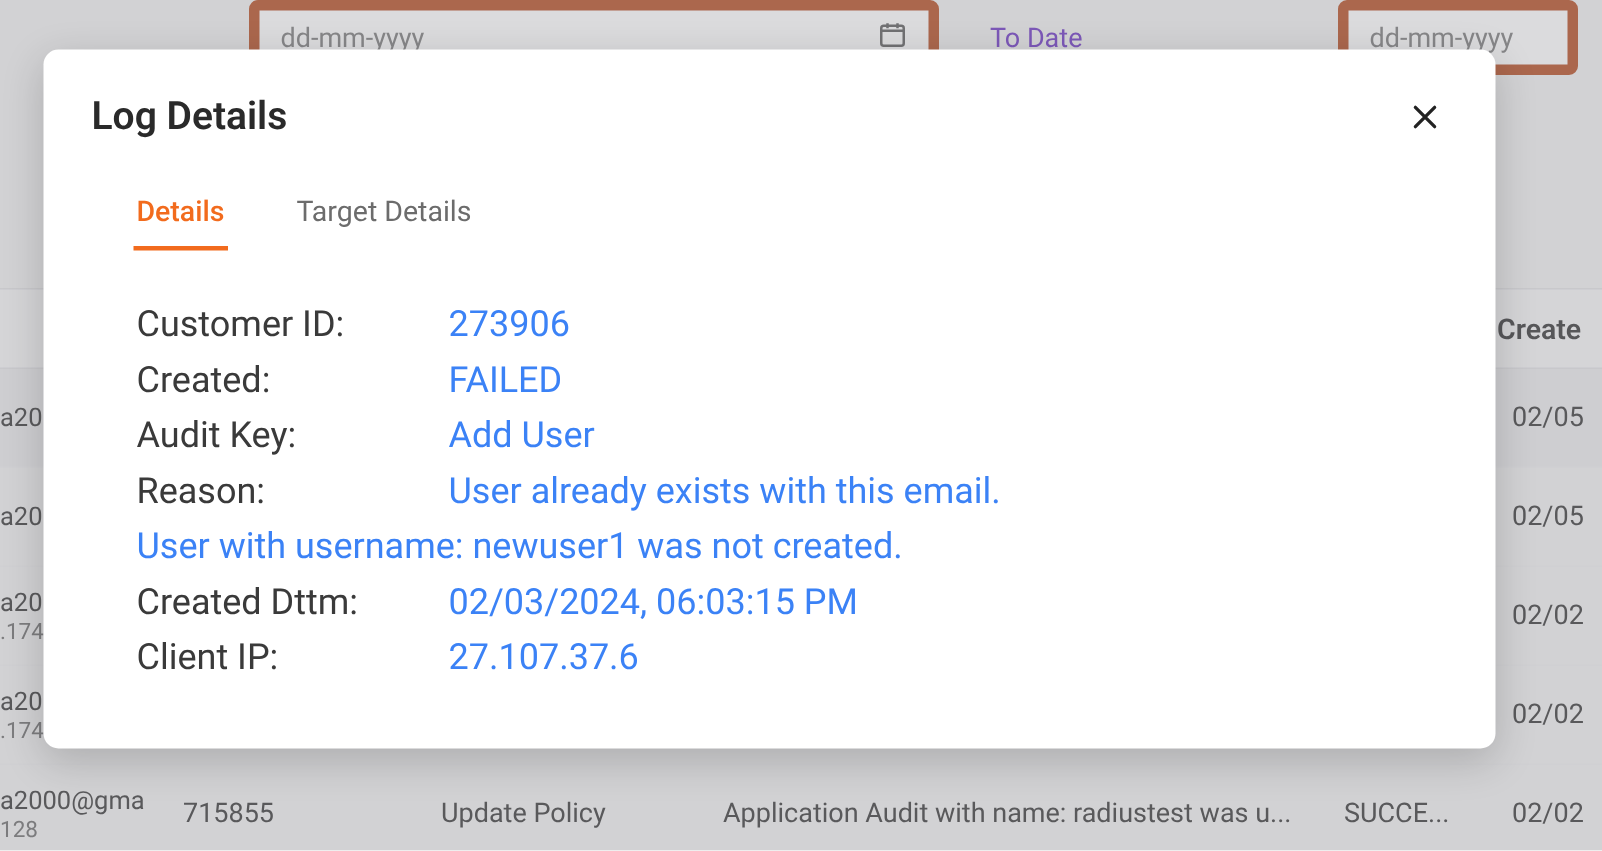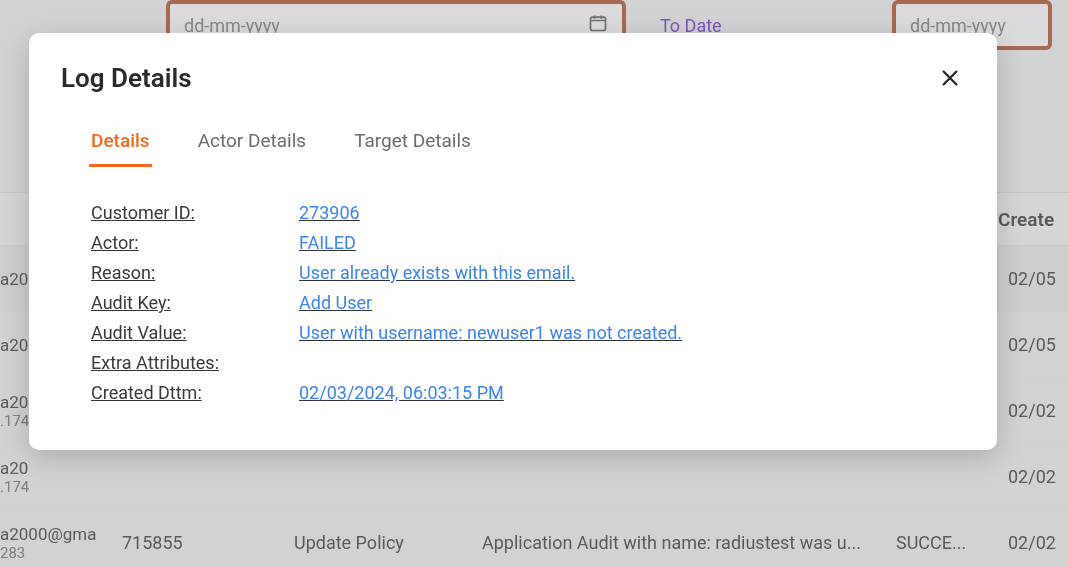--- a/index.html
+++ b/index.html
@@ -27,21 +27,21 @@
       gap: 24px;
       padding: 0 16px 12px 16px;
       align-items: center;
     }
 
     .bg-date-input {
       display: flex;
       align-items: center;
       justify-content: space-between;
       background: #fff;
-      border: 4px solid #c2410c;
+      border: 7px solid #c2410c;
       border-radius: 6px;
       padding: 10px 14px;
       width: 460px;
       height: 50px;
       font-size: 18px;
       color: #777;
     }
     .bg-date-input.right { width: 160px; }
     .bg-date-input .cal { font-size: 18px; }
 
@@ -148,22 +148,21 @@
     }
     .tabs-indent { padding-left: 28px; }
 
     .details-body {
       margin: 34px 0 0 30px;
     }
     .detail-row {
       display: flex;
       align-items: flex-start;
       margin-bottom: 9px;
-      font-size: 18px;
-      text-decoration: underline;
+      font-size: 24px;
     }
     .detail-label {
       color: #3a3a3a;
       width: 208px;
       flex-shrink: 0;
     }
     .detail-value {
       color: #3b82f6;
     }
   </style>
@@ -245,21 +244,21 @@
       <div class="col-id"></div>
       <div class="col-key"></div>
       <div class="col-val"></div>
       <div class="col-status"></div>
       <div class="col-created">02/02</div>
     </div>
 
     <div class="bg-row">
       <div class="col-email">
         <div class="l1">a2000@gma</div>
-        <div class="l2">283</div>
+        <div class="l2">128</div>
       </div>
       <div class="col-id">715855</div>
       <div class="col-key">Update Policy</div>
       <div class="col-val">Application Audit with name: radiustest was u...</div>
       <div class="col-status">SUCCE...</div>
       <div class="col-created">02/02</div>
     </div>
 
   </div>
 </div>
@@ -272,48 +271,46 @@
         <span>
           <svg width="22" height="22" viewBox="0 0 24 24" fill="none" stroke="#222" stroke-width="2.4" stroke-linecap="round">
               <path d="M5 5l14 14M19 5L5 19"></path>
             </svg>
         </span>
       </button>
     </div>
 
     <div class="tabs tabs-indent">
       <div class="tab active">Details</div>
-      <div class="tab">Actor Details</div>
       <div class="tab">Target Details</div>
     </div>
 
     <div class="details-body">
       <div class="detail-row">
         <span class="detail-label">Customer ID:</span>
         <span class="detail-value">273906</span>
       </div>
       <div class="detail-row">
-        <span class="detail-label">Actor:</span>
+        <span class="detail-label">Created:</span>
         <span class="detail-value">FAILED</span>
+      </div>
+      <div class="detail-row">
+        <span class="detail-label">Audit Key:</span>
+        <span class="detail-value">Add User</span>
       </div>
       <div class="detail-row">
         <span class="detail-label">Reason:</span>
         <span class="detail-value">User already exists with this email.</span>
       </div>
       <div class="detail-row">
-        <span class="detail-label">Audit Key:</span>
-        <span class="detail-value">Add User</span>
-      </div>
-      <div class="detail-row">
-        <span class="detail-label">Audit Value:</span>
         <span class="detail-value">User with username: newuser1 was not created.</span>
-      </div>
-      <div class="detail-row">
-        <span class="detail-label">Extra Attributes:</span>
-        <span class="detail-value"></span>
       </div>
       <div class="detail-row">
         <span class="detail-label">Created Dttm:</span>
         <span class="detail-value">02/03/2024, 06:03:15 PM</span>
       </div>
+      <div class="detail-row">
+        <span class="detail-label">Client IP:</span>
+        <span class="detail-value">27.107.37.6</span>
+      </div>
     </div>
   </div>
 </div>
 
 </body></html>

